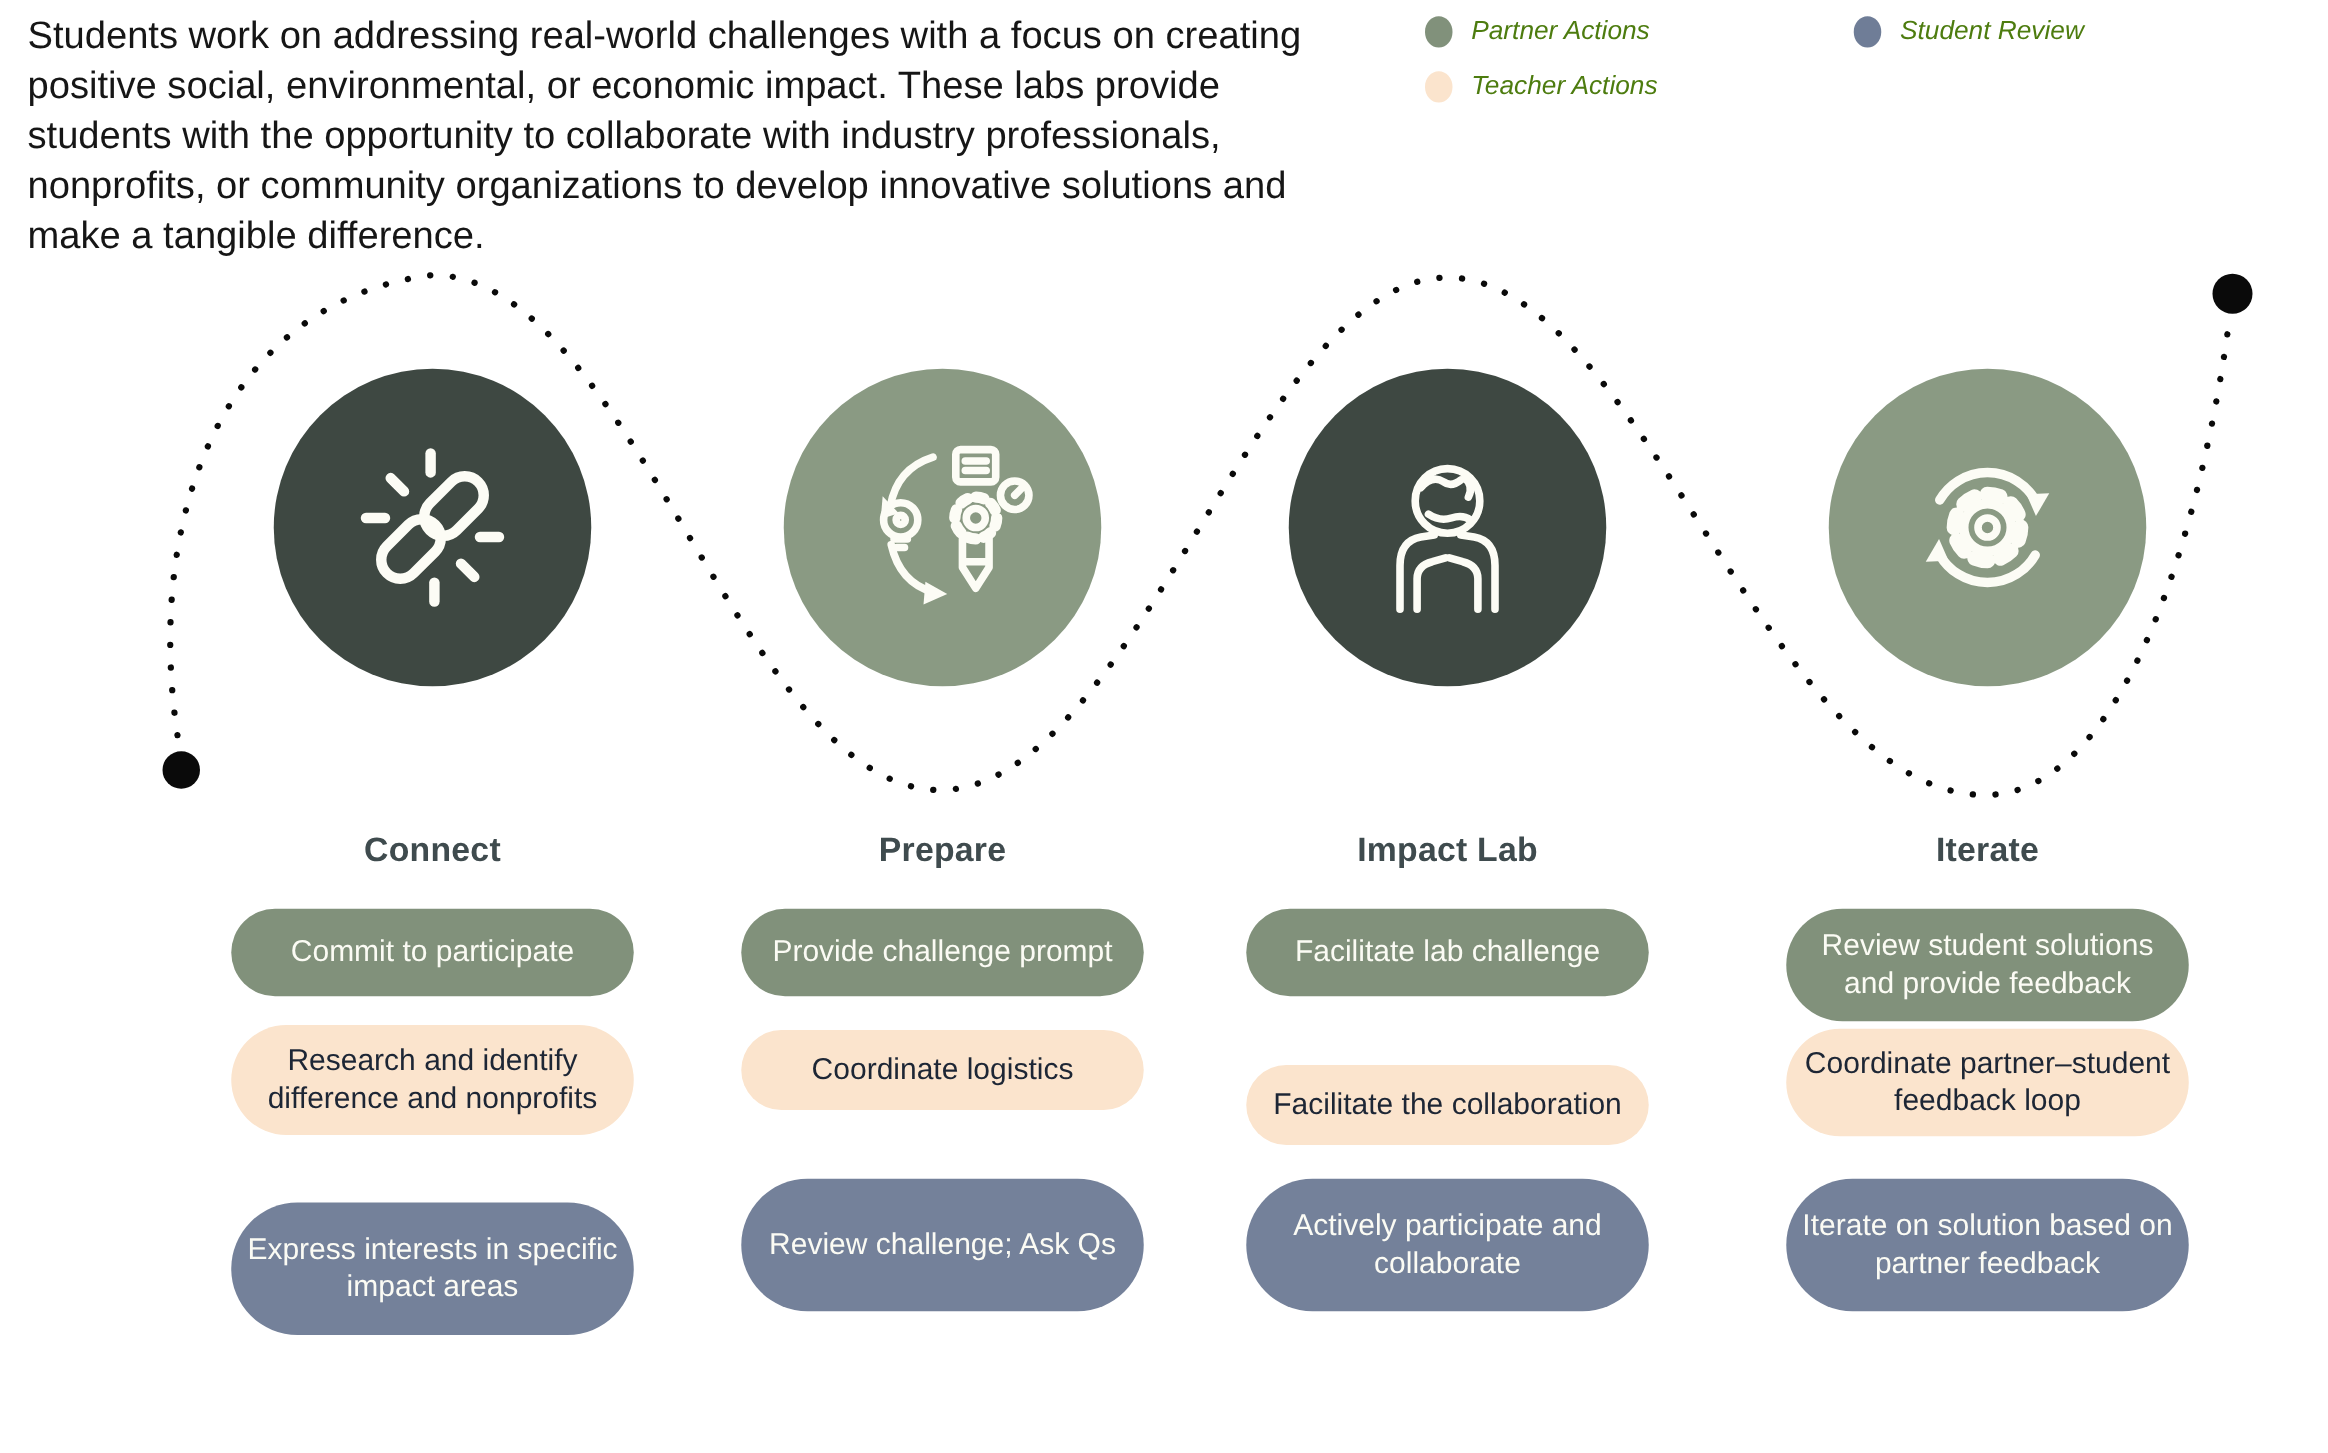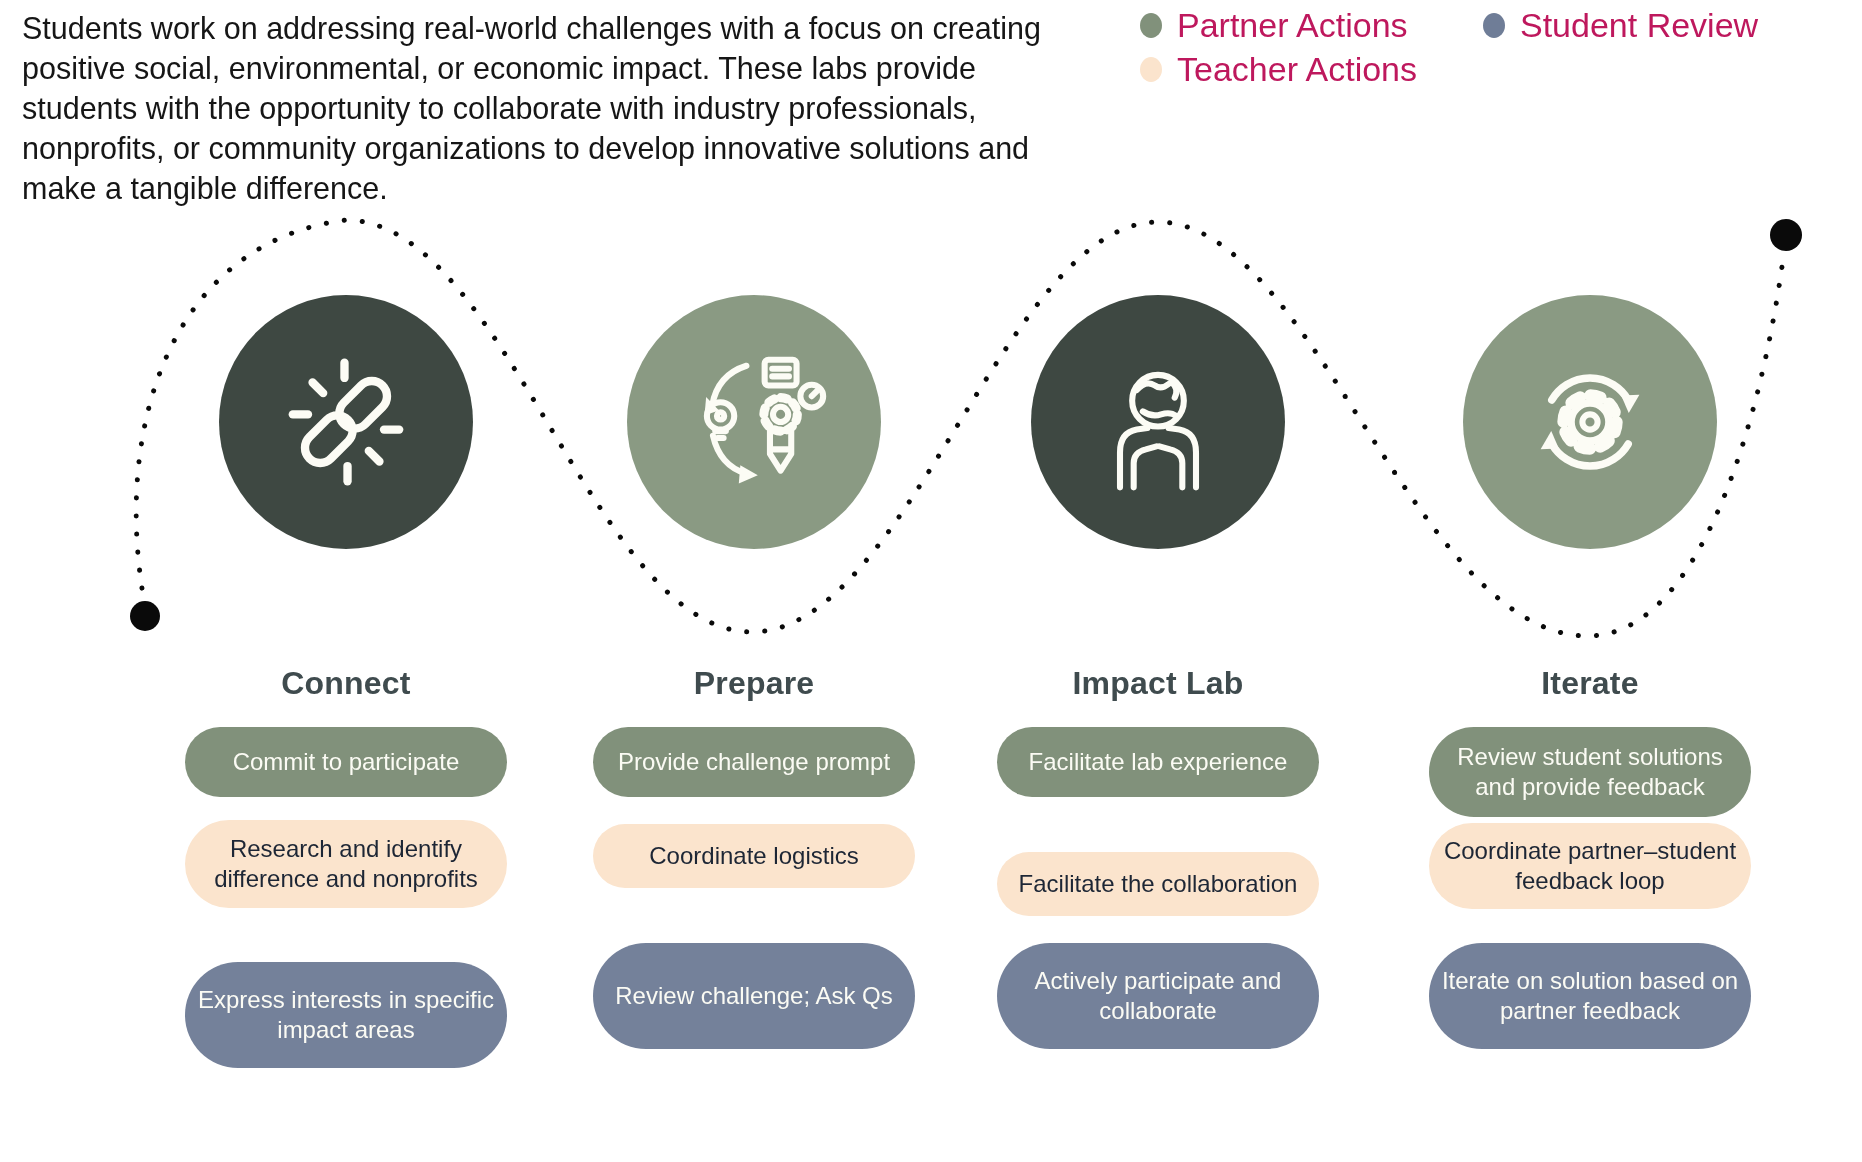--- a/index.html
+++ b/index.html
@@ -6,34 +6,34 @@
   .canvas{
     position:relative;width:1862px;height:1162px;background:#ffffff;overflow:hidden;
     font-family:"Liberation Sans","DejaVu Sans",sans-serif;
   }
   .intro{
     position:absolute;left:22px;top:8px;width:1020px;
     font-size:30.5px;line-height:40px;color:#161616;margin:0;
   }
   .legend-item{position:absolute;display:flex;align-items:center;gap:15px;height:30px;}
   .legend-dot{width:22px;height:25px;border-radius:50%;flex:0 0 auto;}
-  .legend-label{font-size:34px;color:#be185d;white-space:nowrap;}
+  .legend-label{font-size:21px;color:#4d7c0f;white-space:nowrap;font-style:italic;}
   .flow-svg{position:absolute;left:0;top:0;width:1862px;height:1162px;pointer-events:none;}
   .dotted-path{fill:none;stroke:#0a0a0a;stroke-width:5;stroke-linecap:round;stroke-dasharray:0.1 18;}
   .end-dot{fill:#0a0a0a;}
   .stage-circle{
     position:absolute;top:295px;width:254px;height:254px;border-radius:50%;
     display:flex;align-items:center;justify-content:center;
   }
   .stage-icon{width:152px;height:152px;}
   .icon-stroke{fill:none;stroke:#fcfcf5;stroke-linecap:round;stroke-linejoin:round;}
   .icon-fill{fill:#fcfcf5;stroke:none;}
   .stage-title{
     position:absolute;top:665px;width:340px;text-align:center;
-    font-size:32px;font-weight:700;color:#3f4b4e;letter-spacing:.2px;
+    font-size:27px;font-weight:700;color:#3f4b4e;letter-spacing:.2px;
   }
   .pill{
     position:absolute;width:322px;border-radius:200px;box-sizing:border-box;
     display:flex;align-items:center;justify-content:center;text-align:center;
     font-size:24px;line-height:30px;padding:0 10px;
   }
   .pill-partner{color:#fbfbf4;}
   .pill-teacher{color:#1d2635;}
   .pill-student{color:#fbfbf4;}
 </style>
@@ -137,21 +137,21 @@
   <div class="stage-title" style="left:988px">Impact Lab</div>
 
   <div class="pill pill-partner" style="left: 185px; top: 727px; height: 70px; background: rgb(129, 145, 123);">Commit to participate</div>
   <div class="pill pill-teacher" style="left: 185px; top: 820px; height: 88px; background: rgb(251, 228, 205);">Research and identify difference and nonprofits</div>
   <div class="pill pill-student" style="left: 185px; top: 962px; height: 106px; background: rgb(116, 129, 154);">Express interests in specific impact areas</div>
 
   <div class="pill pill-partner" style="left: 593px; top: 727px; height: 70px; background: rgb(129, 145, 123);">Provide challenge prompt</div>
   <div class="pill pill-teacher" style="left: 593px; top: 824px; height: 64px; background: rgb(251, 228, 205);">Coordinate logistics</div>
   <div class="pill pill-student" style="left: 593px; top: 943px; height: 106px; background: rgb(116, 129, 154);">Review challenge; Ask Qs</div>
 
-  <div class="pill pill-partner" style="left: 997px; top: 727px; height: 70px; background: rgb(129, 145, 123);">Facilitate lab experience</div>
+  <div class="pill pill-partner" style="left: 997px; top: 727px; height: 70px; background: rgb(129, 145, 123);">Facilitate lab challenge</div>
   <div class="pill pill-teacher" style="left: 997px; top: 824px; height: 64px; background: rgb(251, 228, 205); margin-top: 28px;">Facilitate the collaboration</div>
   <div class="pill pill-student" style="left: 997px; top: 943px; height: 106px; background: rgb(116, 129, 154);">Actively participate and collaborate</div>
 
   <div class="pill pill-partner" style="left: 1429px; top: 727px; height: 90px; background: rgb(129, 145, 123);">Review student solutions and provide feedback</div>
   <div class="pill pill-teacher" style="left: 1429px; top: 823px; height: 86px; background: rgb(251, 228, 205);">Coordinate partner–student feedback loop</div>
   <div class="pill pill-student" style="left: 1429px; top: 943px; height: 106px; background: rgb(116, 129, 154);">Iterate on solution based on partner feedback</div>
 
 </div>
 
 </body></html>

